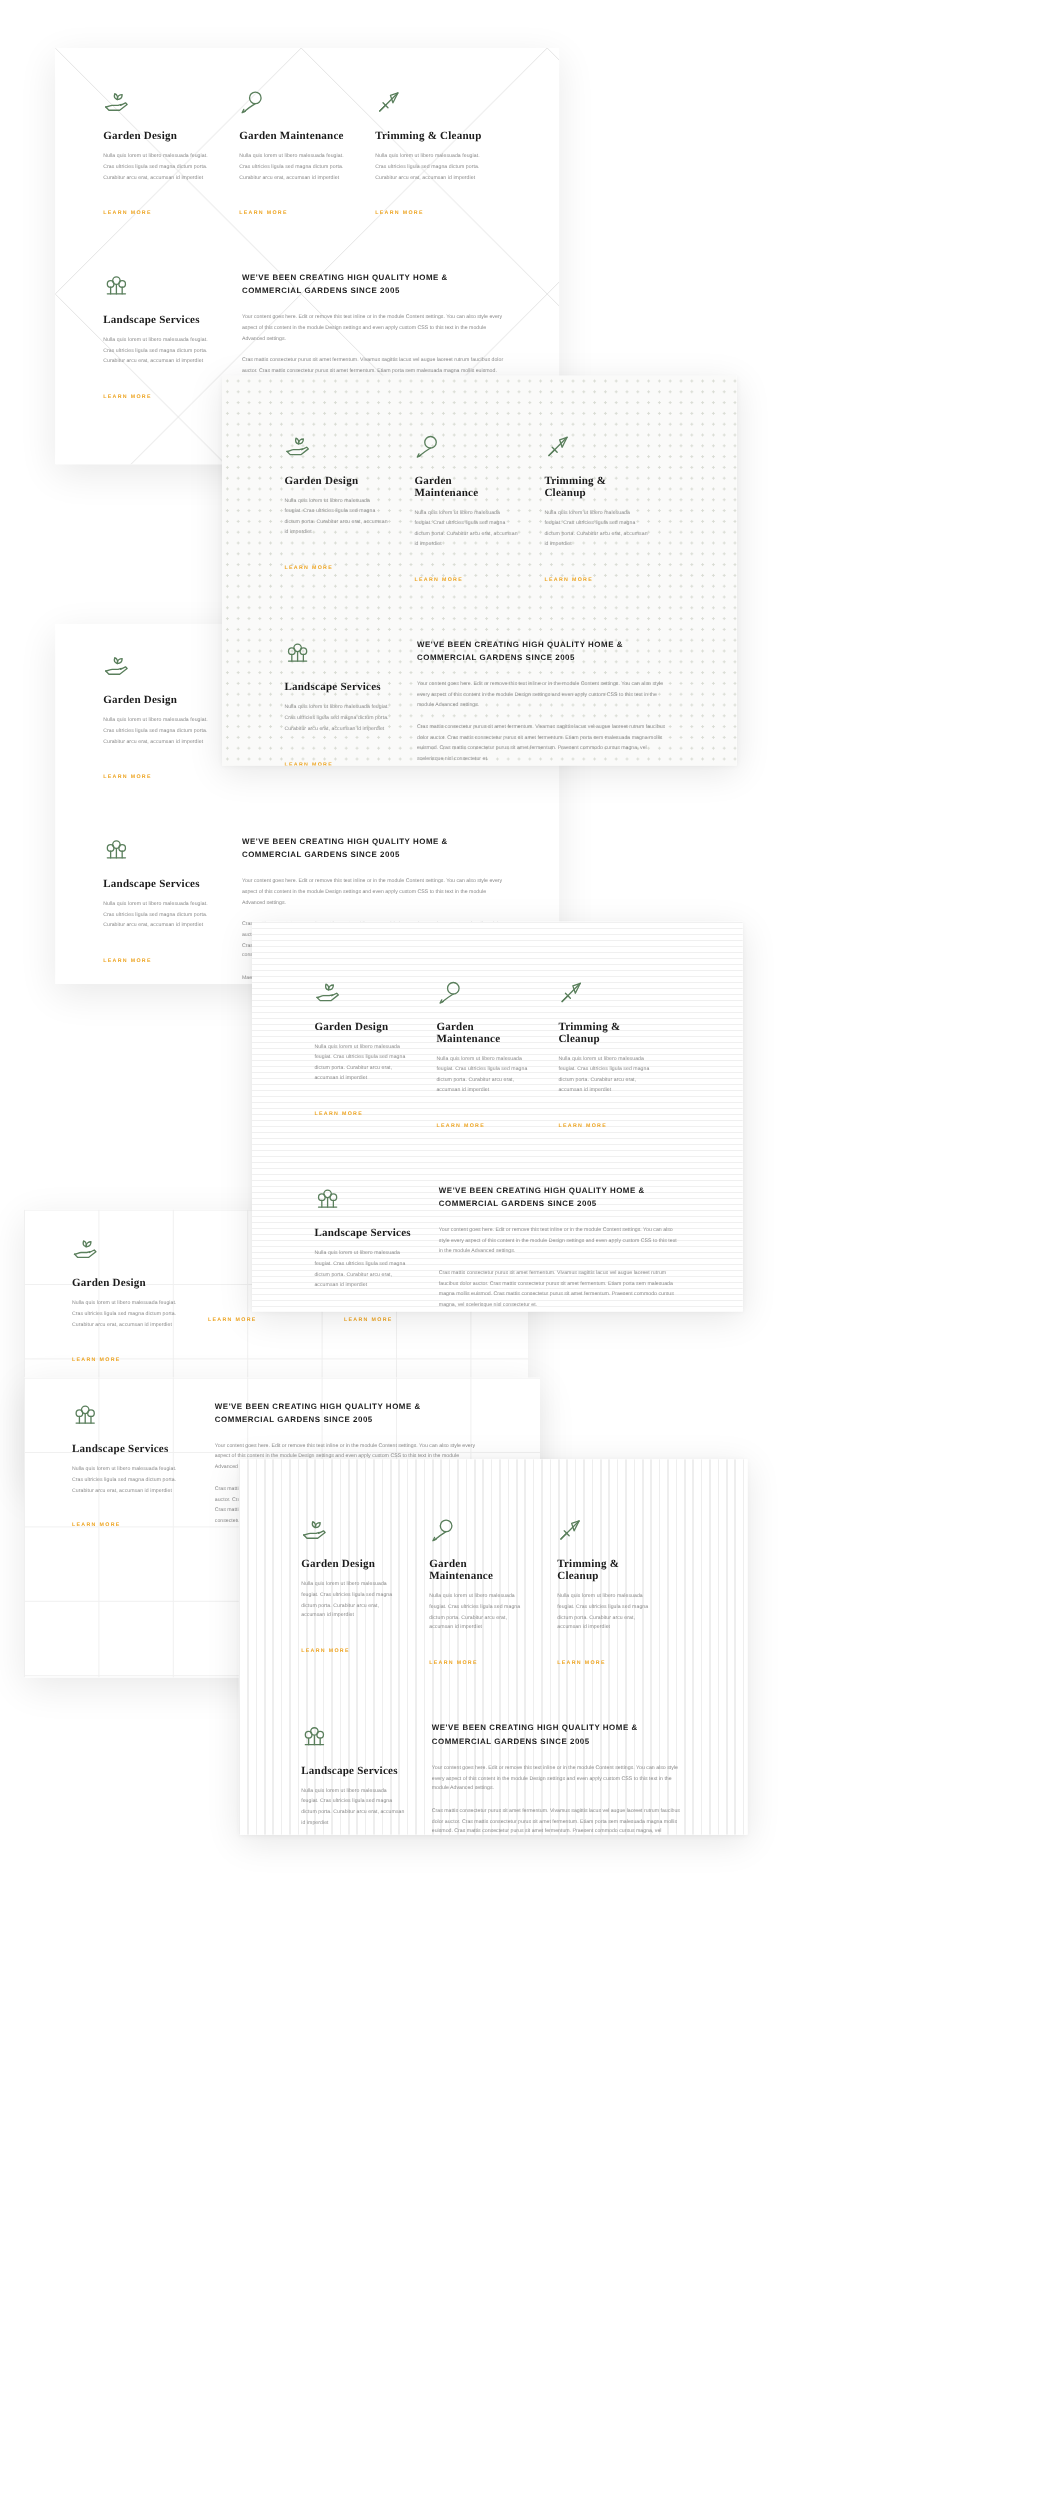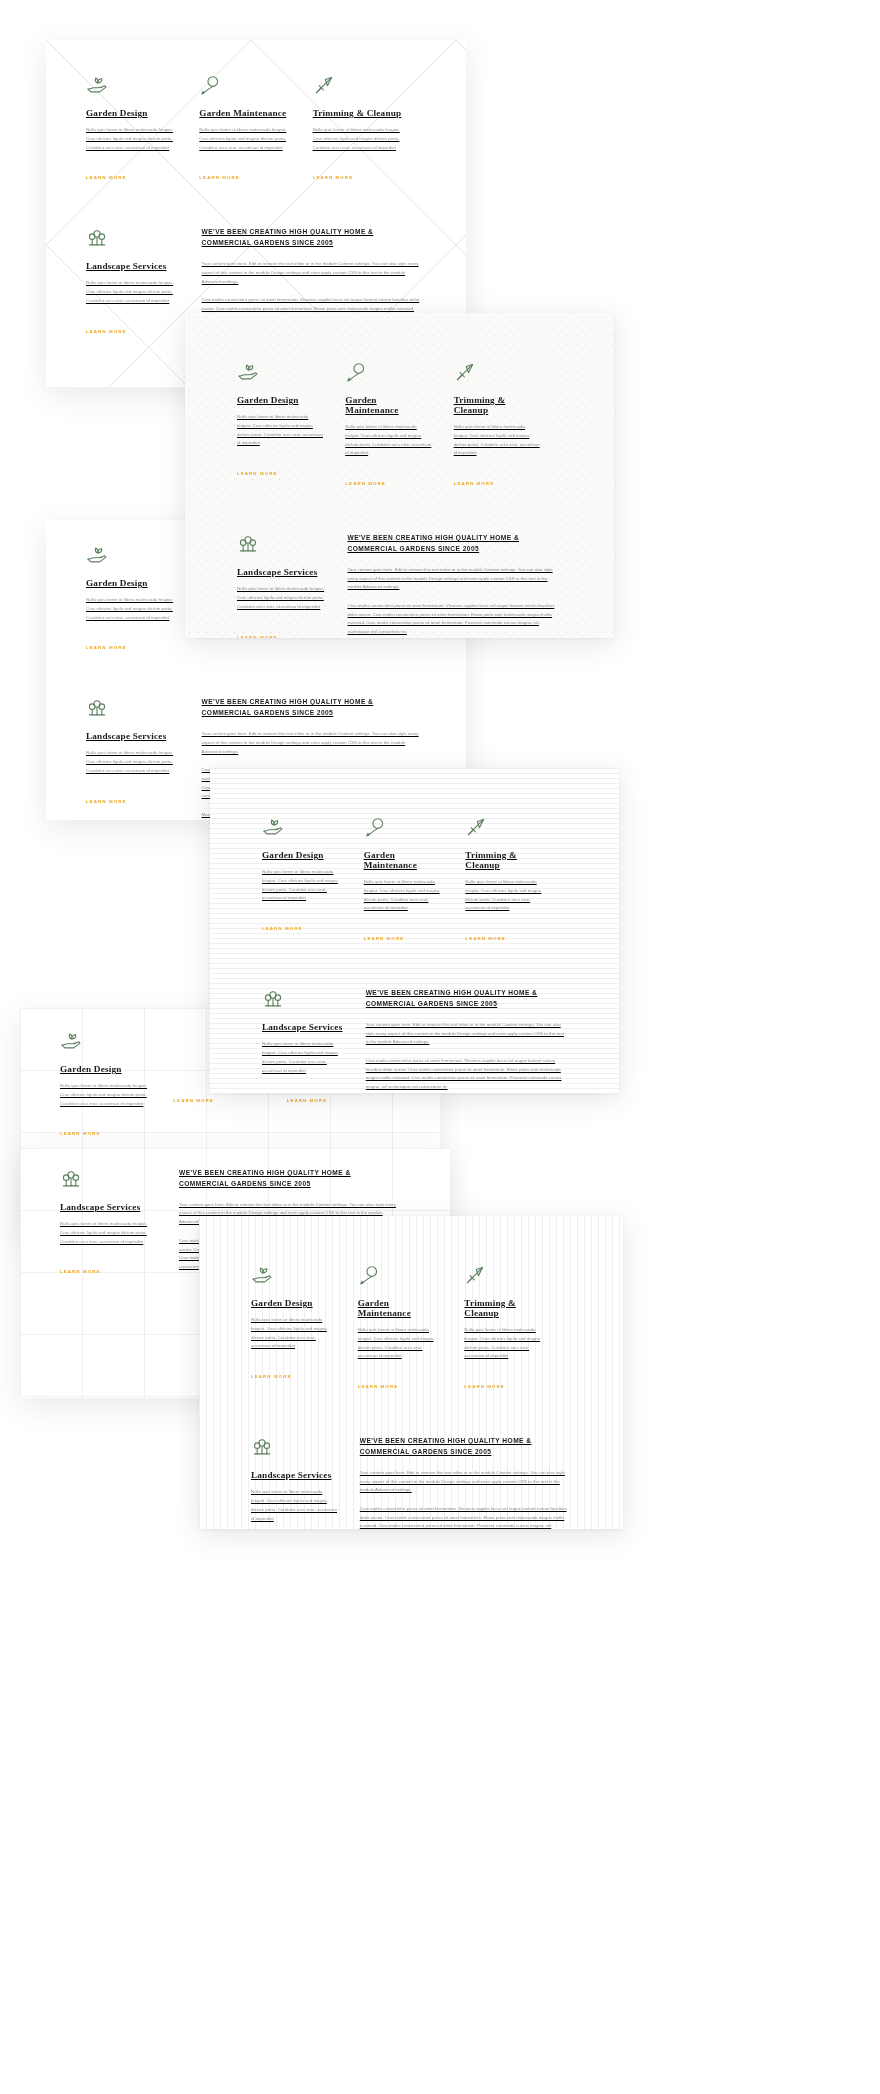--- a/index.html
+++ b/index.html
@@ -58,21 +58,20 @@
       linear-gradient(to right, #f0f0f0 1px, transparent 1px),
       linear-gradient(to bottom, #f0f0f0 1px, transparent 1px);
     background-size: 62px 62px;
   }
 
   .panel-inner {
     position: relative;
     width: 100%;
     height: 100%;
     padding: 48px 52px 40px 52px;
-    text-decoration: underline;
   }
 
   
   .cards-row {
     display: flex;
     gap: 0;
   }
   .card { flex: 1 1 0; padding-right: 22px; }
 
   .svc-icon {

